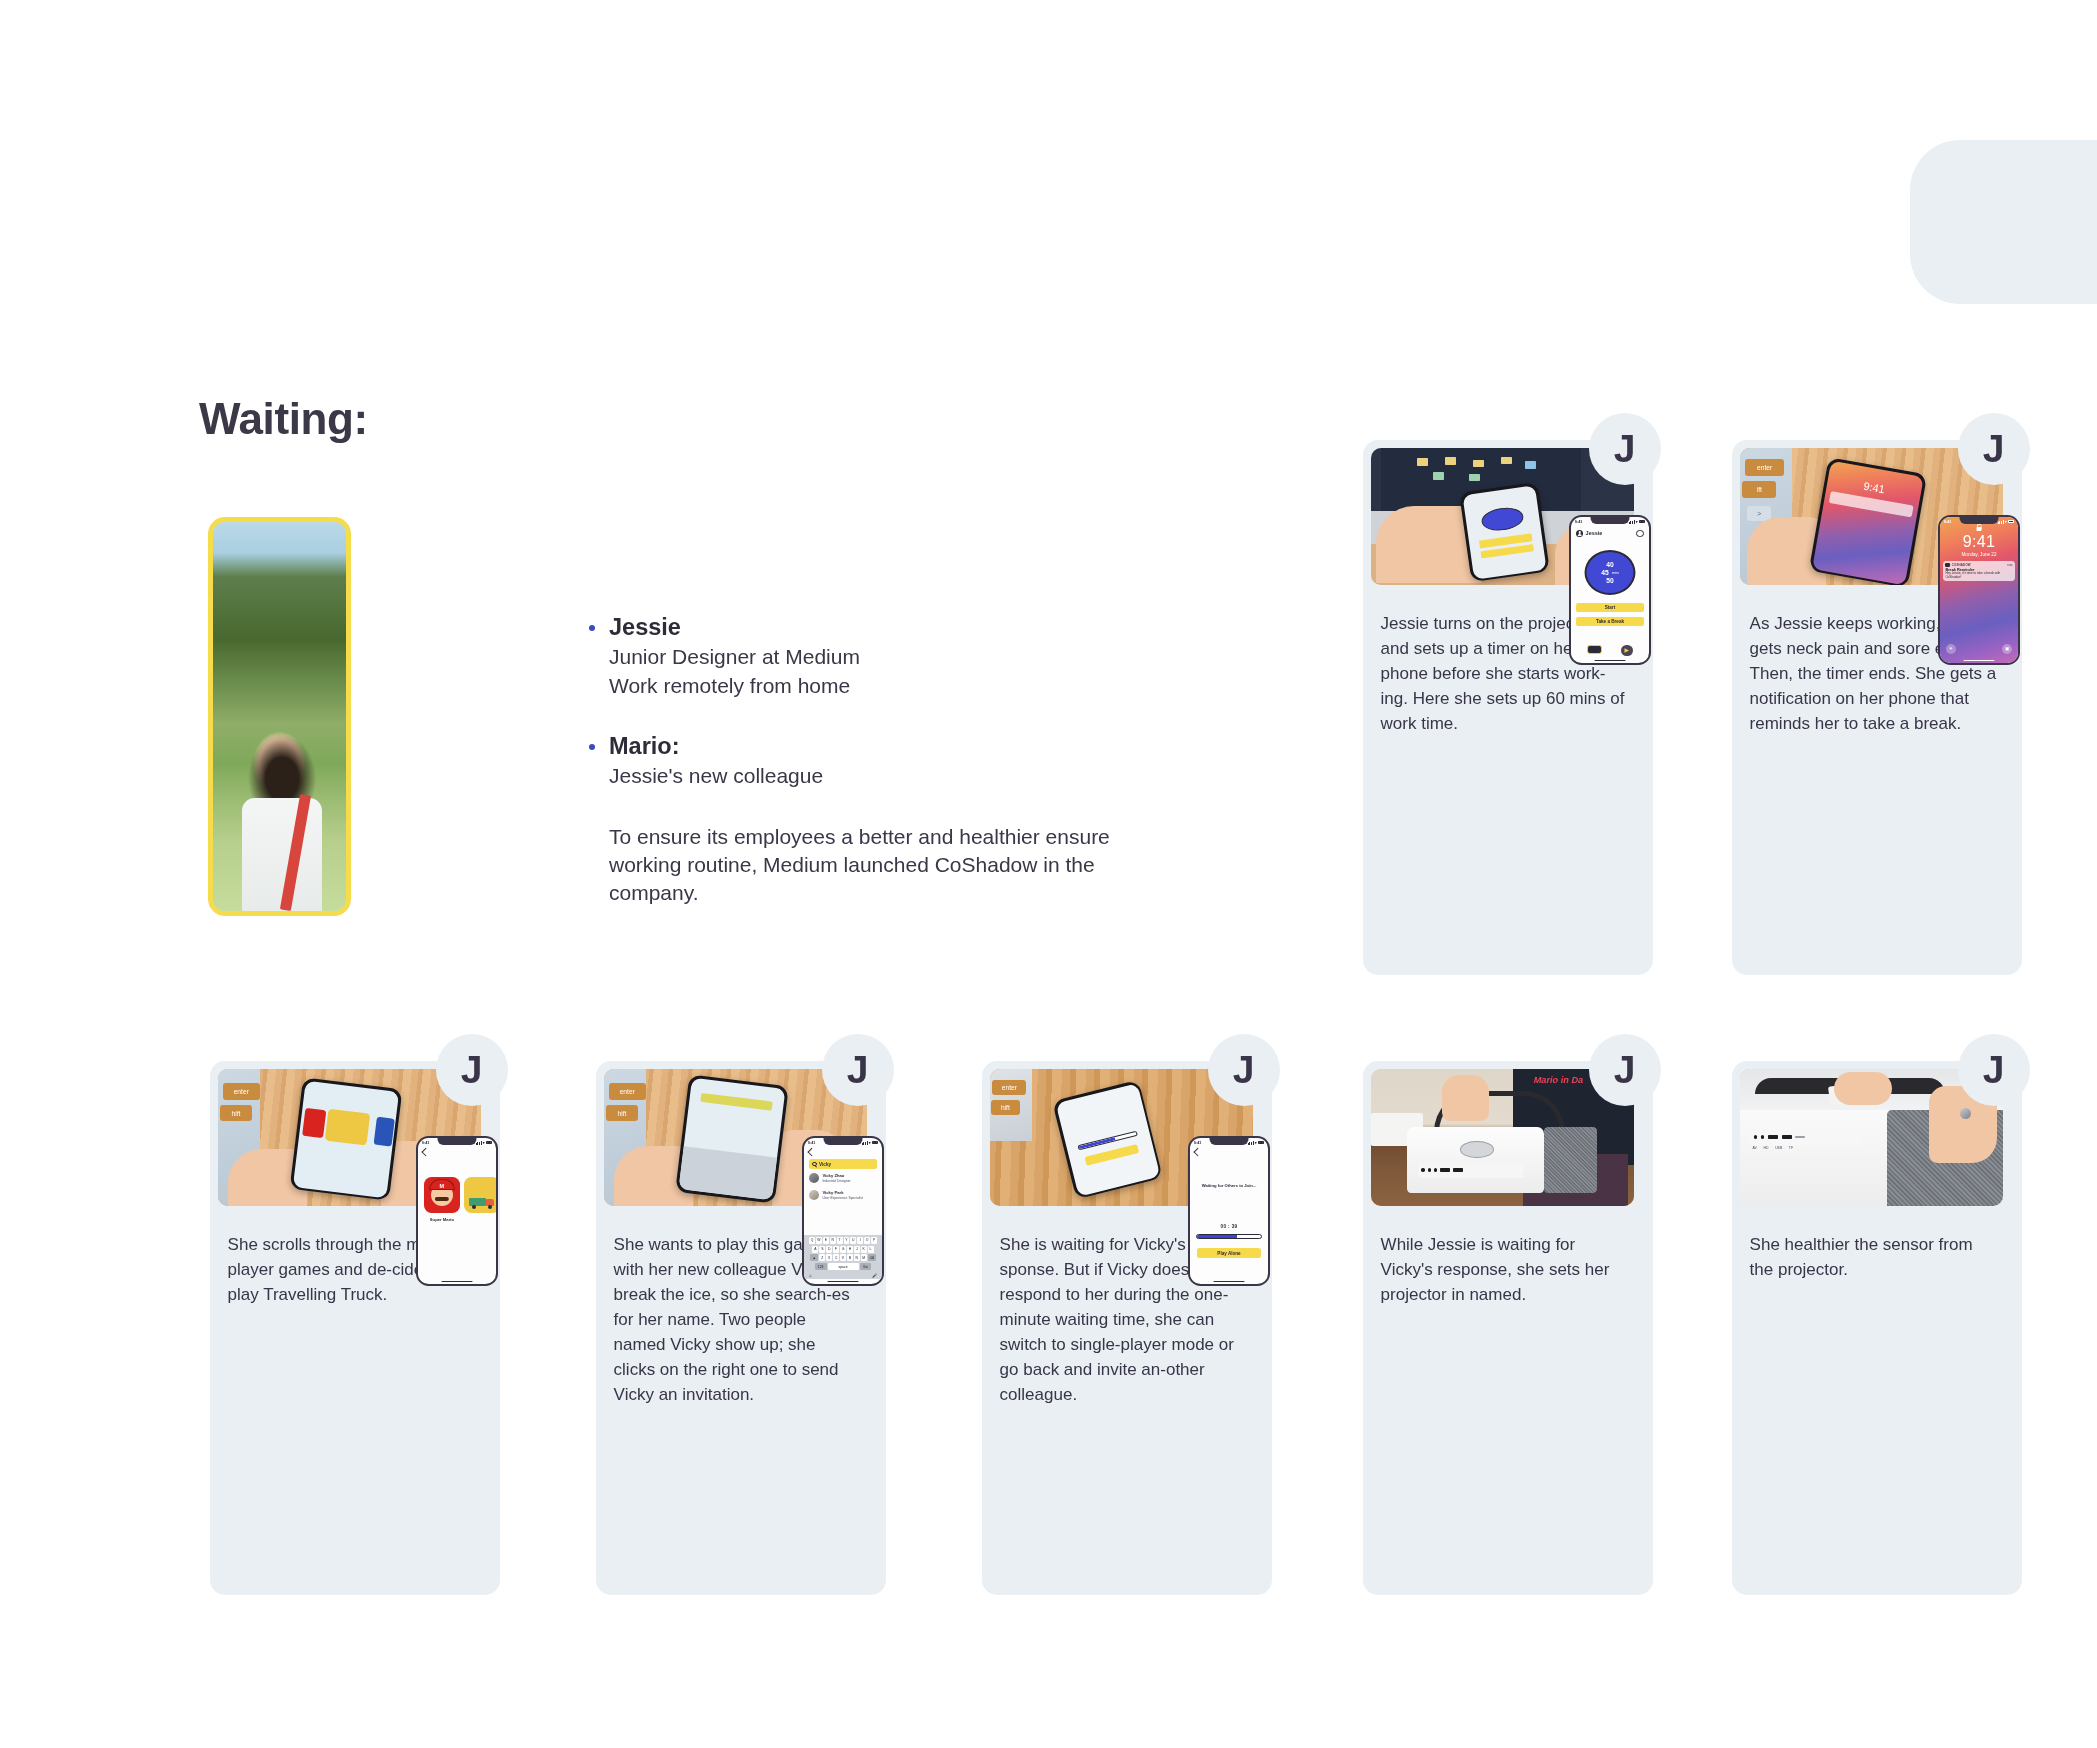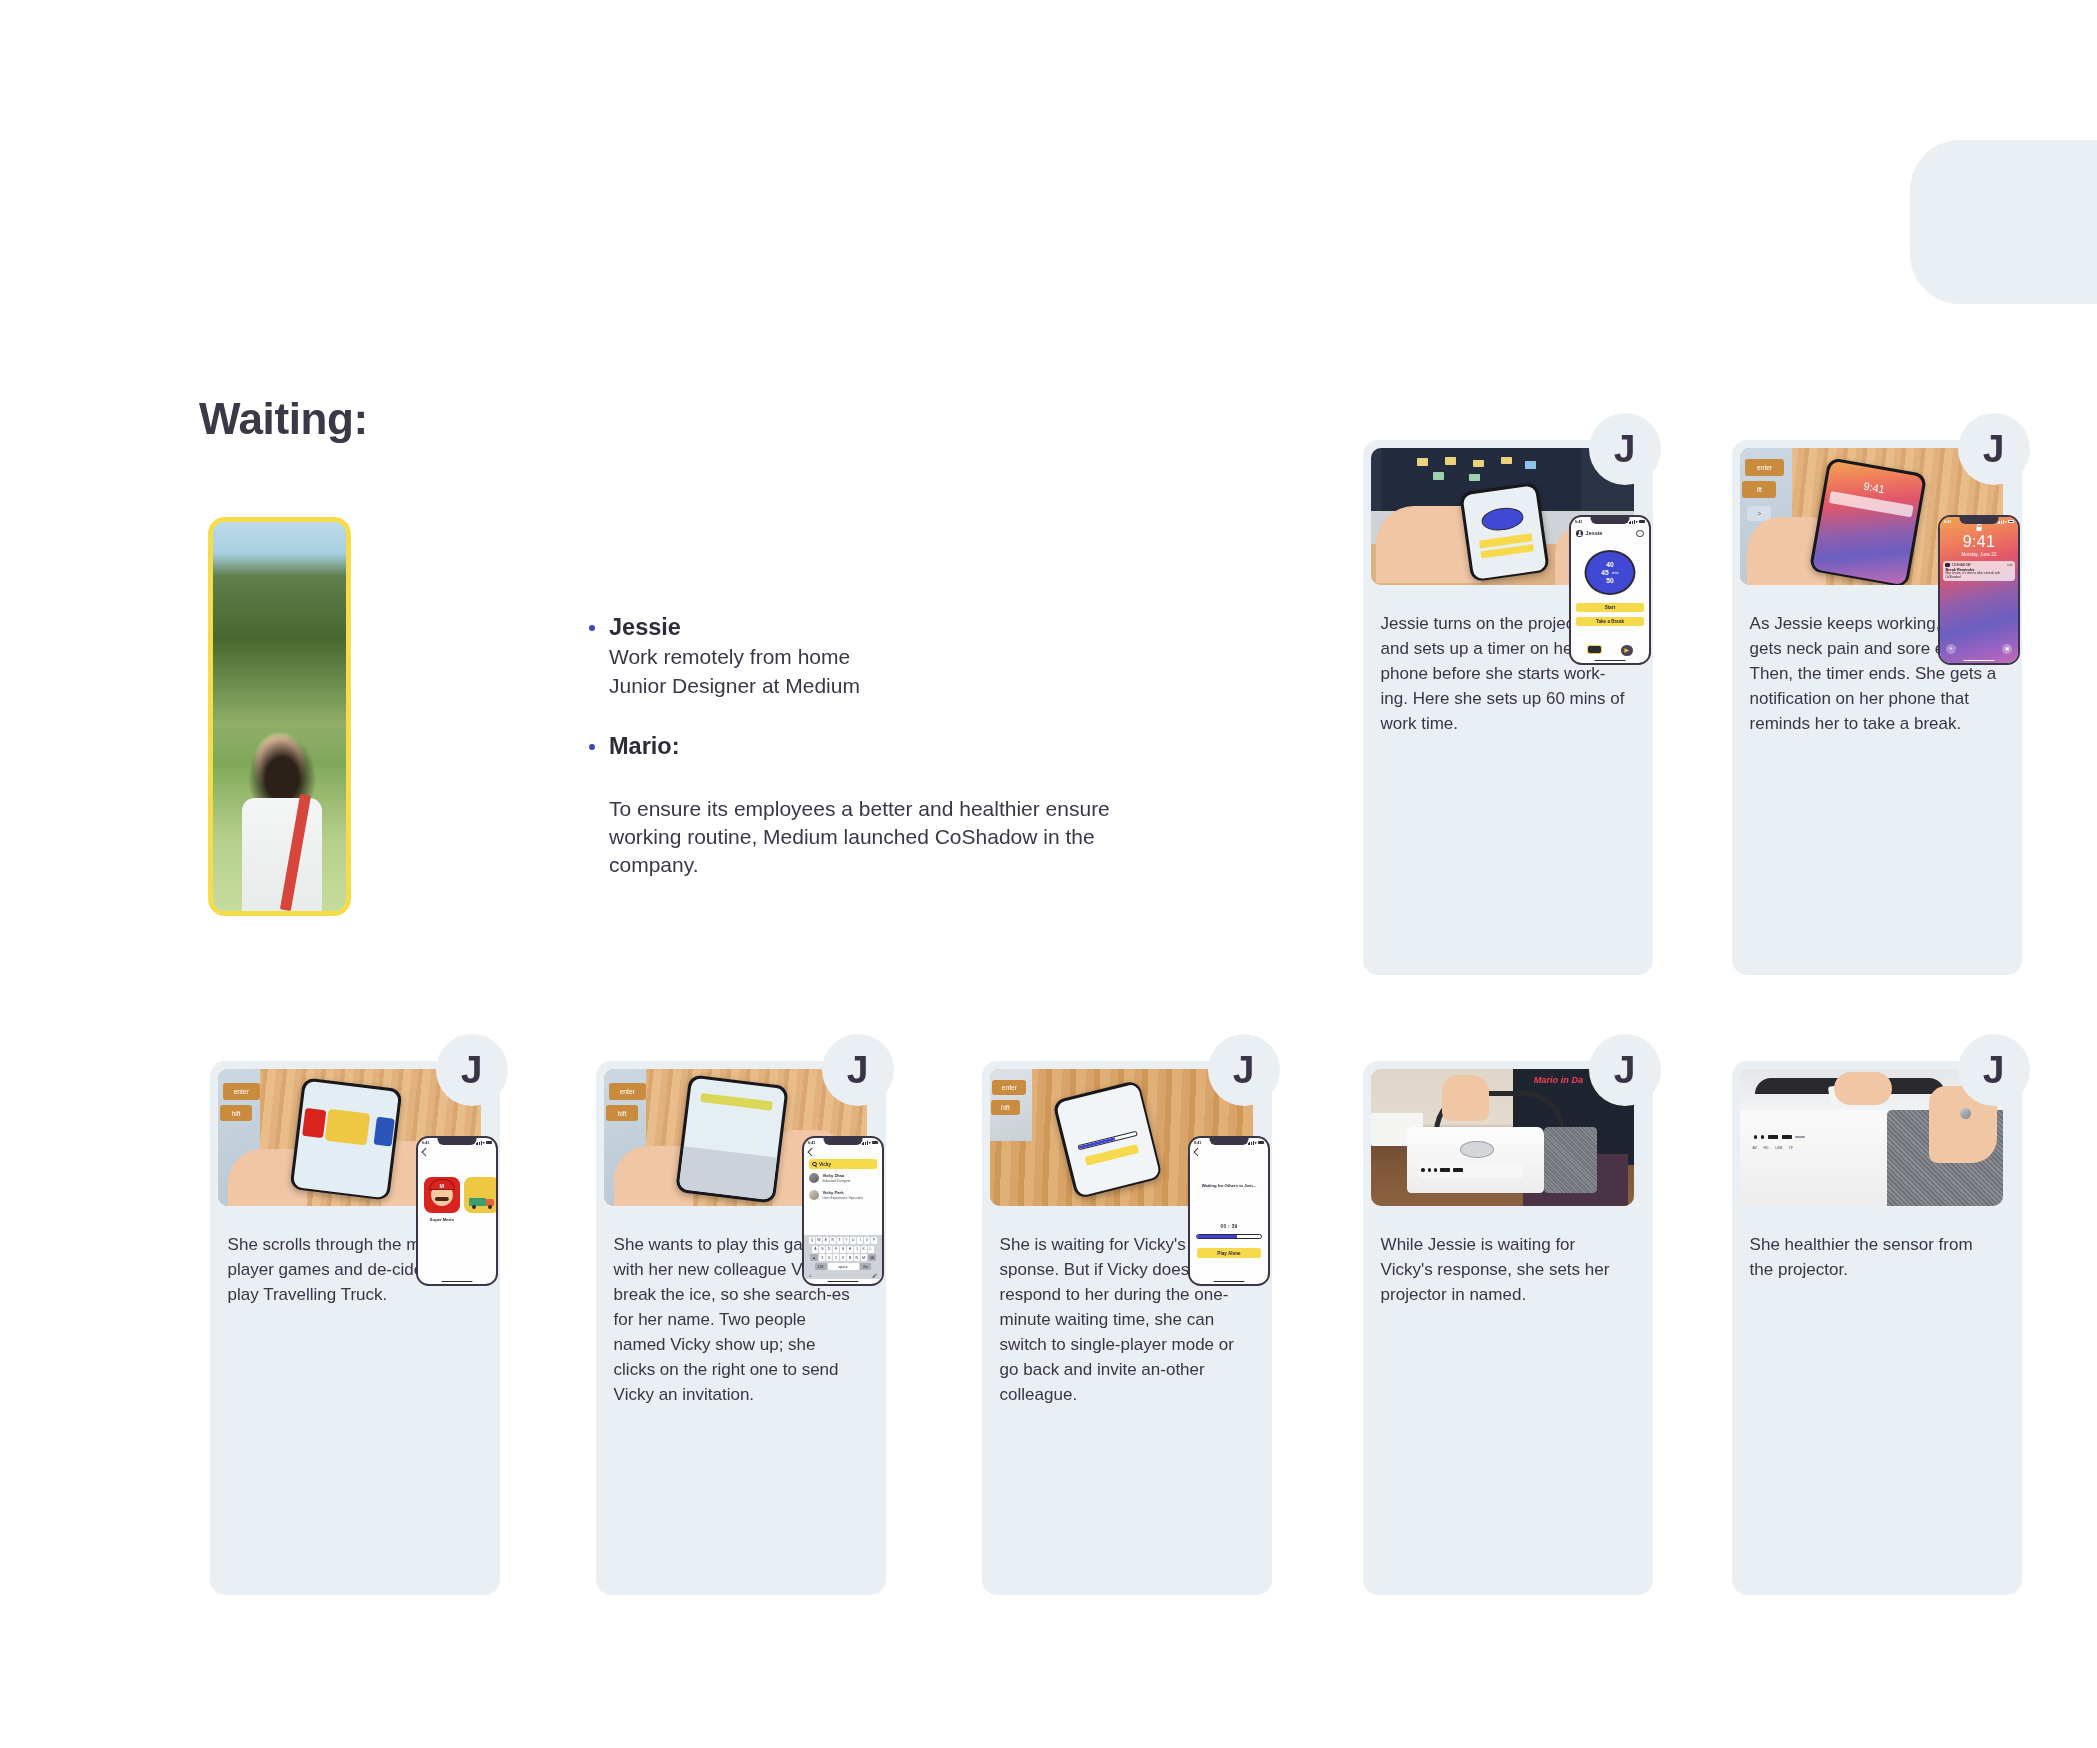--- a/index.html
+++ b/index.html
@@ -435,27 +435,28 @@
   <div class="persona-photo">
     <div class="photo-inner"></div>
     <div class="photo-shirt"></div>
     <div class="photo-strap"></div>
   </div>
 
   <div class="persona-list">
     <div class="p-bullet-row">
       <span class="p-dot"></span>
       <div class="p-name">Jessie</div>
+      <div class="p-sub">Junior Designer at Medium</div>
       <div class="p-sub">Work remotely from home</div>
-      <div class="p-sub">Junior Designer at Medium</div>
     </div>
     <div class="p-gap-a"></div>
     <div class="p-bullet-row">
       <span class="p-dot"></span>
       <div class="p-name">Mario:</div>
+      <div class="p-sub">Jessie's new colleague</div>
     </div>
     <div class="p-gap-b"></div>
     <div class="p-para">To ensure its employees a better and healthier ensure working routine, Medium launched CoShadow in the company.</div>
   </div>
 
   <div class="card" id="c1" style="left:1363px; top:440px; height:535px;">
     <div class="card-badge">J</div>
     <div class="card-photo">
       <div class="scene sc-desk-laptop">
         <div class="laptop-screen">

